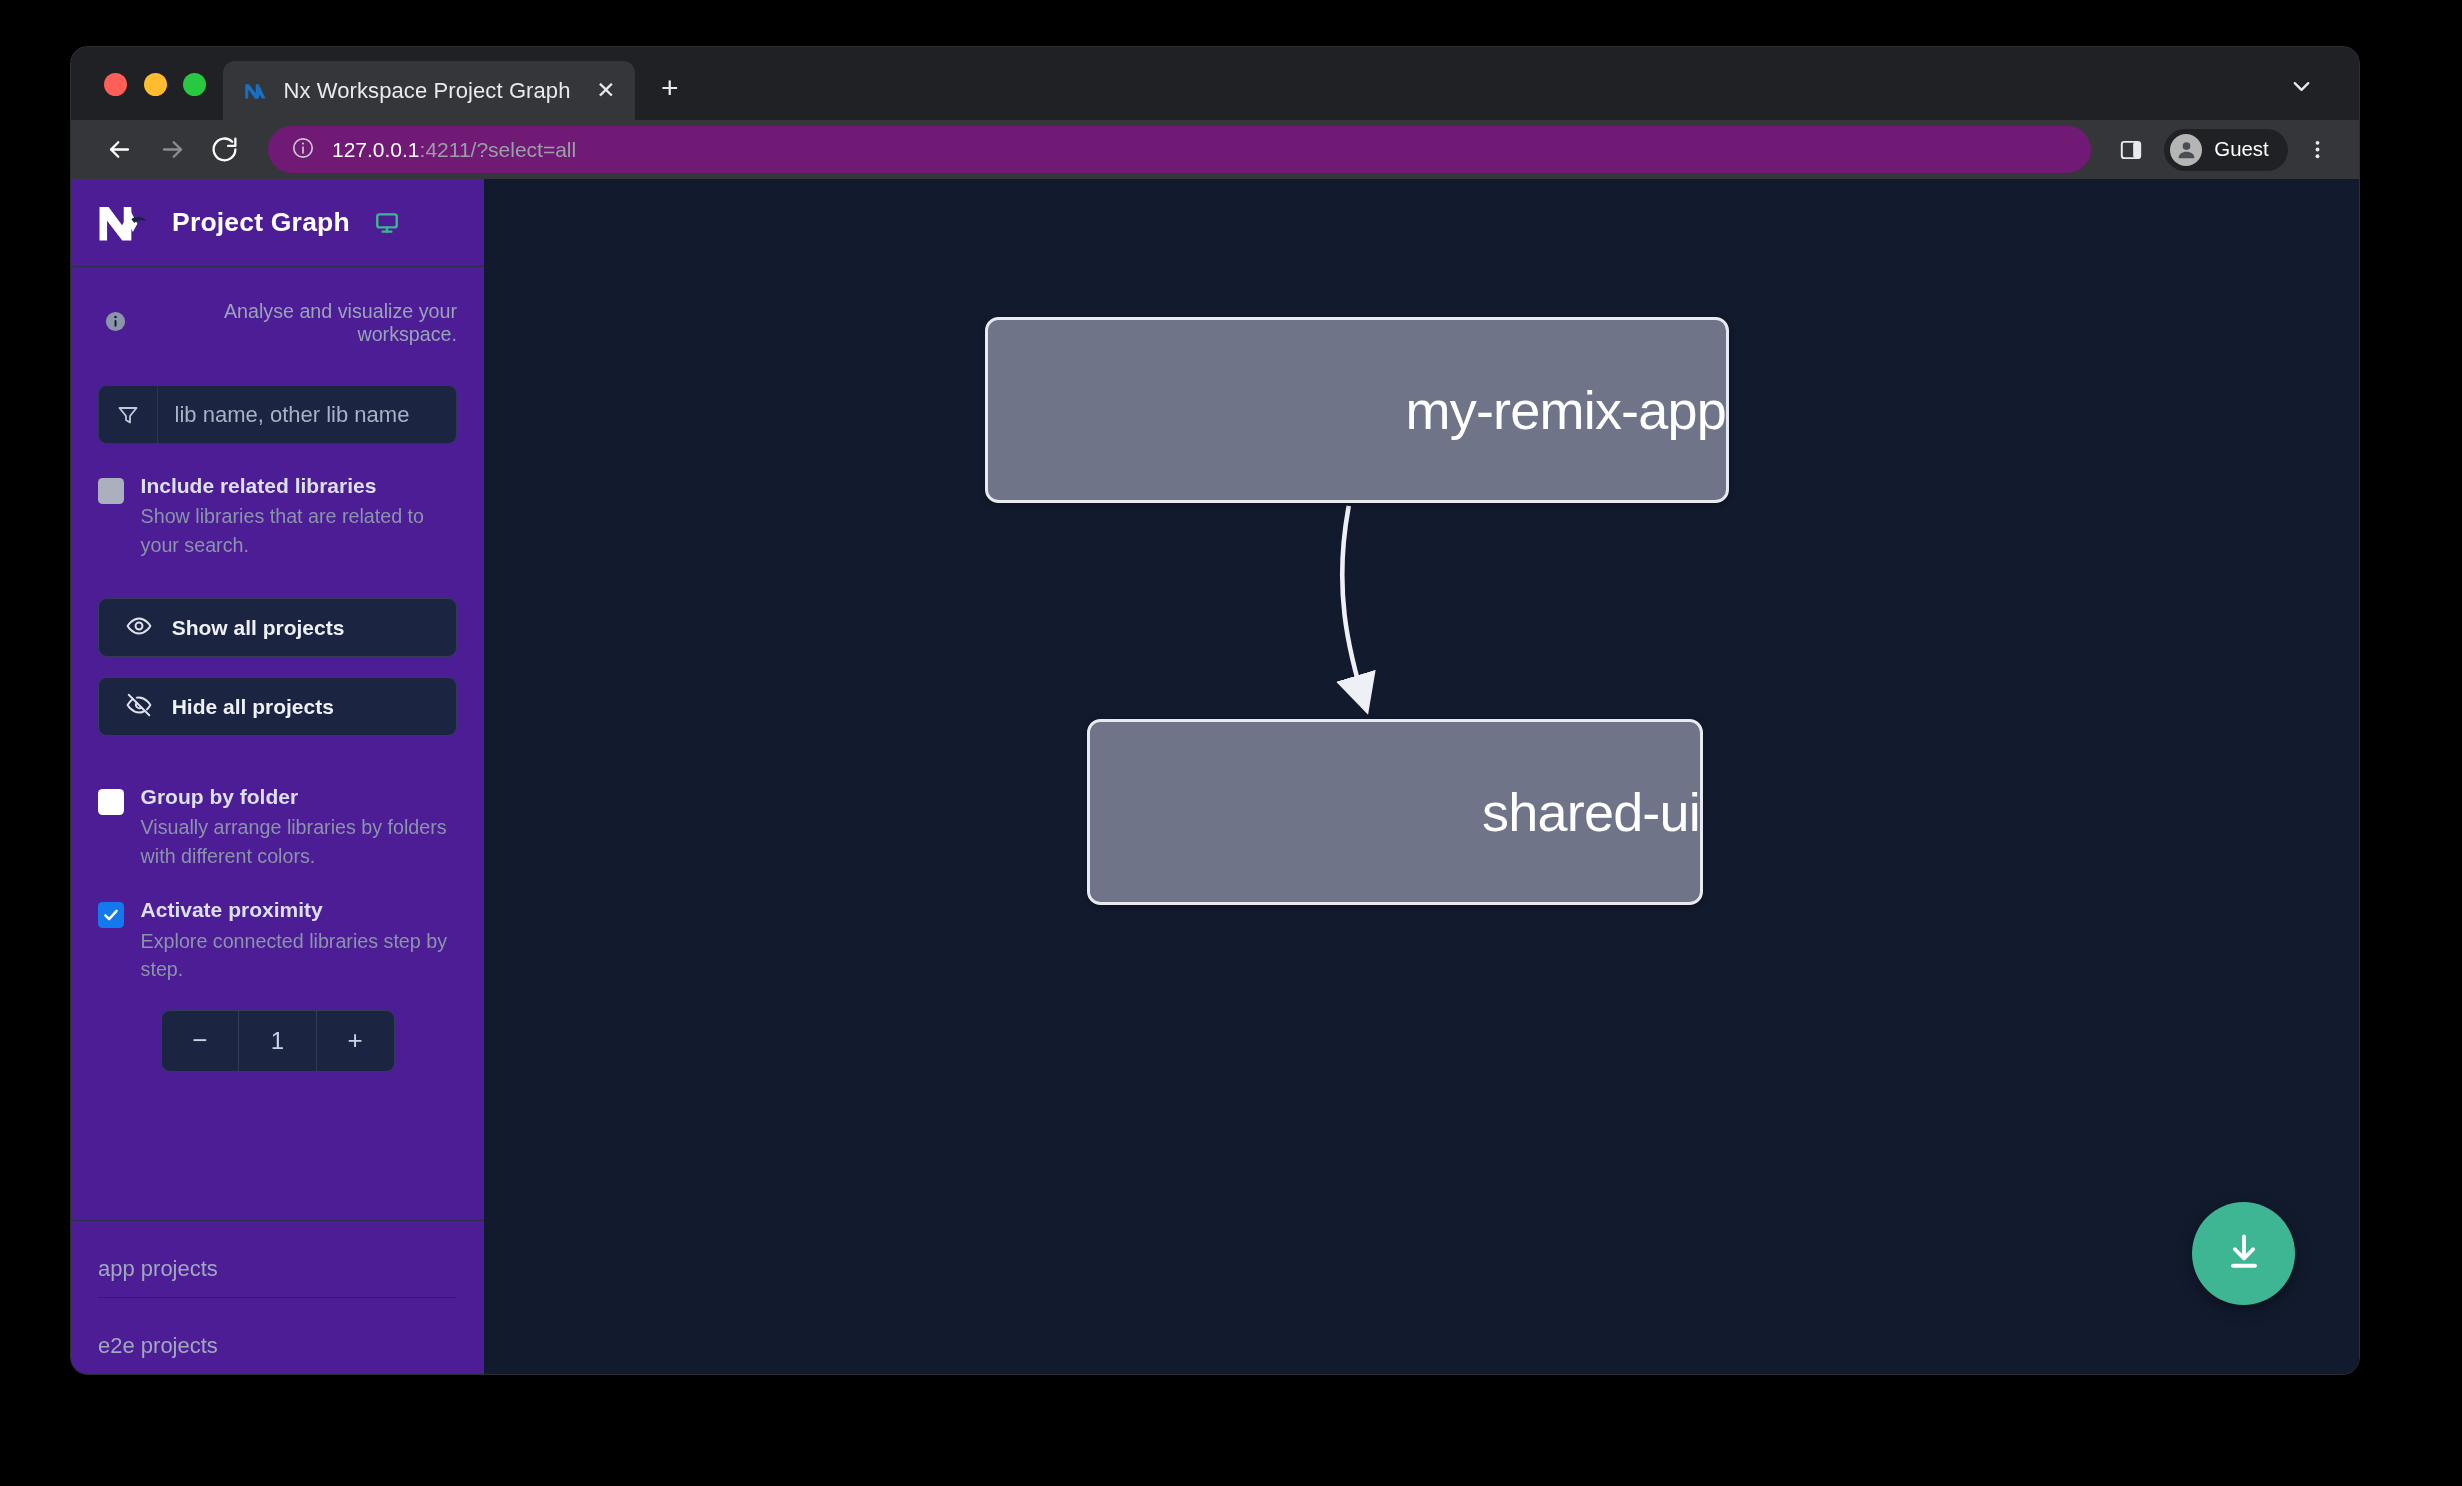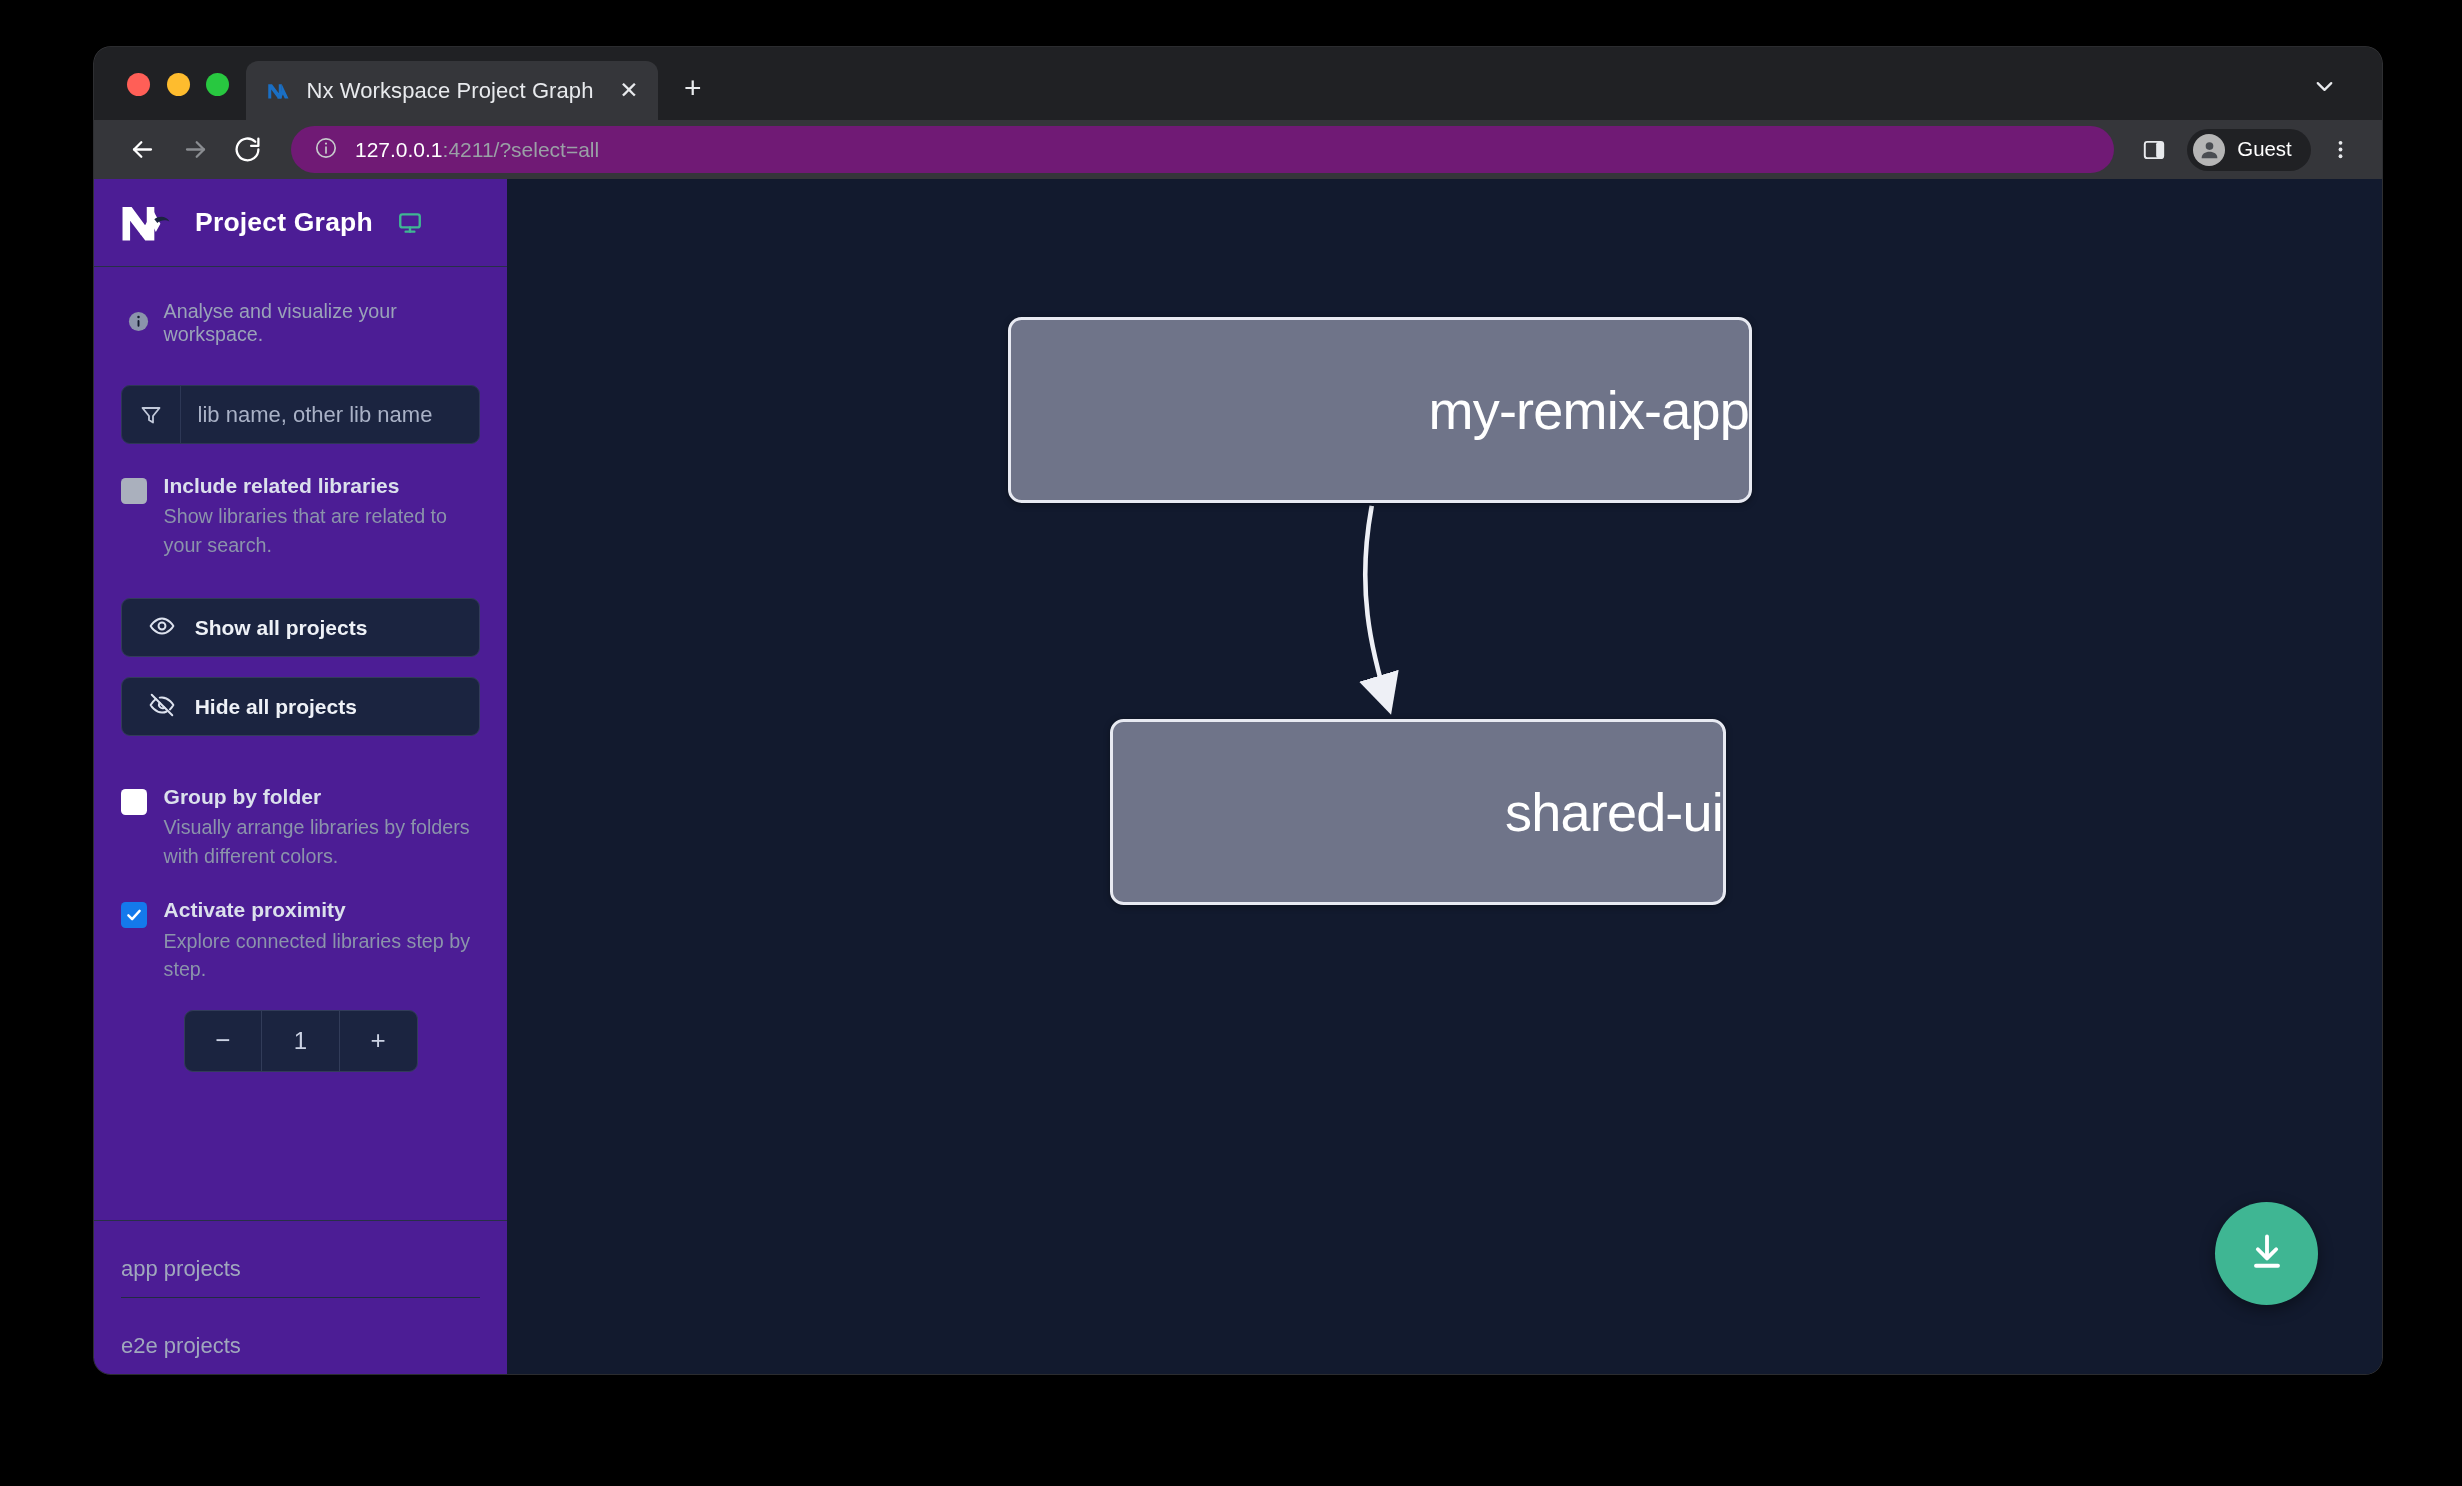--- a/index.html
+++ b/index.html
@@ -6,21 +6,21 @@
   html, body {
     width: 2462px; height: 1487px;
     background: #000000;
     font-family: "Liberation Sans", sans-serif;
     overflow: hidden;
   }
 
   
   #browser-window {
     position: absolute;
-    left: 94px; top: 47px;
+    left: 71px; top: 47px;
     width: 2288px; height: 1327px;
     background: #202124;
     border-radius: 16.6px;
     overflow: hidden;
     box-shadow: 0 0 0 0.8px #3a3b3f;
   }
 
   
   #tab-strip {
     position: relative;
@@ -164,20 +164,21 @@
 
   #sidebar-body {
     flex: 1;
     overflow: hidden;
     padding: 0 27px;
   }
 
   #hint-row {
     display: flex; align-items: center; gap: 13.6px;
     padding: 33px 0 0 6px;
+    text-align: right;
   }
   #hint-text { color: #9aa3b8; font-size: 19.7px; }
 
   #filter-box {
     margin-top: 39px;
     height: 59px;
     background: #1b2440;
     border: 0.8px solid #2d3755;
     border-radius: 9px;
     display: flex; align-items: center;

